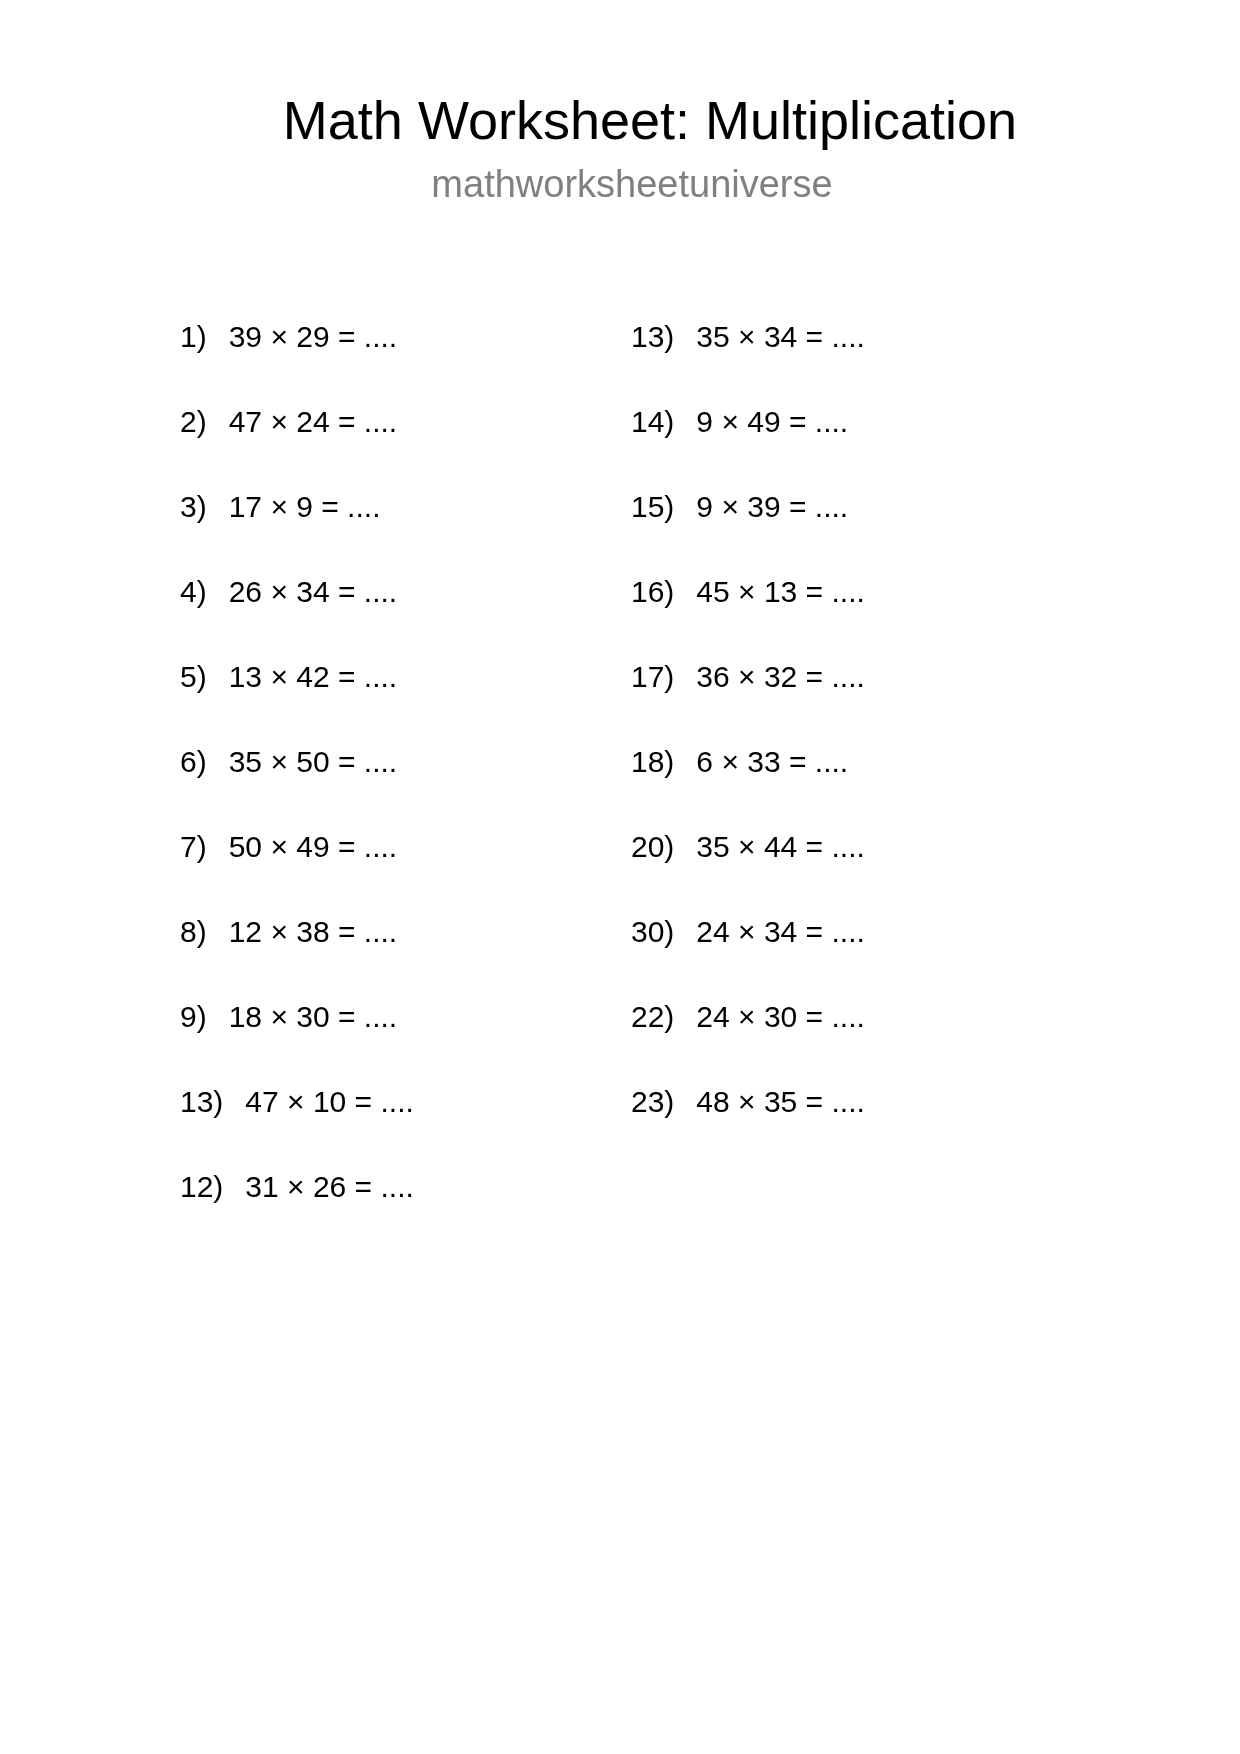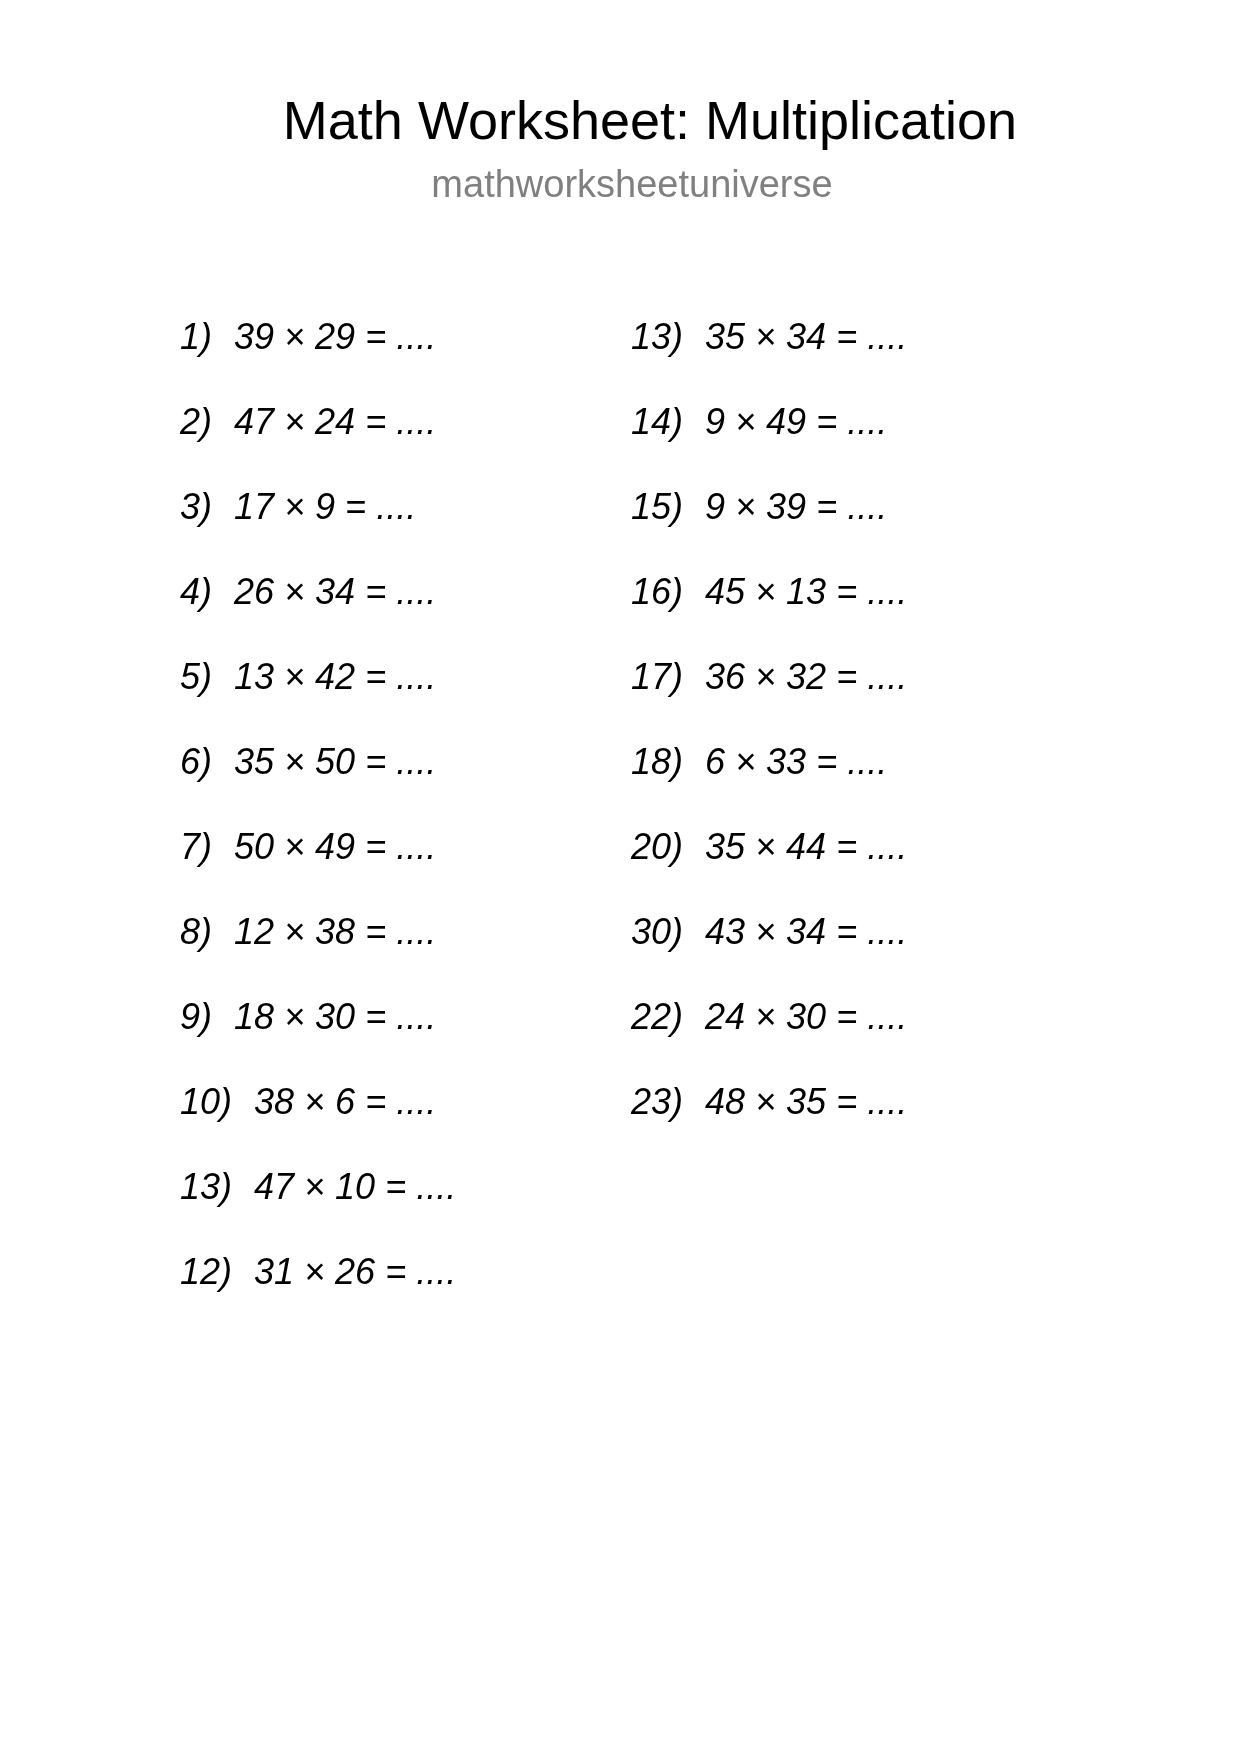--- a/index.html
+++ b/index.html
@@ -38,53 +38,51 @@
       color: #808080;
     }
     .column {
       position: absolute;
       top: 312px;
     }
     .column.left { left: 180px; }
     .column.right { left: 631px; }
     .problem {
       height: 85px;
-      font-size: 36px;
+      font-size: 30px;
       line-height: 50px;
       white-space: pre;
-      font-style: italic;
     }
     .num { display: inline-block; }
     .expr { display: inline-block; margin-left: 22px; }
   </style>
 </head>
 <body>
 
 <h1 class="title">Math Worksheet: Multiplication</h1>
 <div class="subtitle">mathworksheetuniverse</div>
 
 <div class="column left">
   <div class="problem"><span class="num">1)</span><span class="expr">39 × 29 = ....</span></div>
   <div class="problem"><span class="num">2)</span><span class="expr">47 × 24 = ....</span></div>
   <div class="problem"><span class="num">3)</span><span class="expr">17 × 9 = ....</span></div>
   <div class="problem"><span class="num">4)</span><span class="expr">26 × 34 = ....</span></div>
   <div class="problem"><span class="num">5)</span><span class="expr">13 × 42 = ....</span></div>
   <div class="problem"><span class="num">6)</span><span class="expr">35 × 50 = ....</span></div>
   <div class="problem"><span class="num">7)</span><span class="expr">50 × 49 = ....</span></div>
   <div class="problem"><span class="num">8)</span><span class="expr">12 × 38 = ....</span></div>
   <div class="problem"><span class="num">9)</span><span class="expr">18 × 30 = ....</span></div>
-  <div class="problem"><span class="num">10)</span><span class="expr">38 × 6 = ....</span></div>
   <div class="problem"><span class="num">13)</span><span class="expr">47 × 10 = ....</span></div>
   <div class="problem"><span class="num">12)</span><span class="expr">31 × 26 = ....</span></div>
 </div>
 
 <div class="column right">
   <div class="problem"><span class="num">13)</span><span class="expr">35 × 34 = ....</span></div>
   <div class="problem"><span class="num">14)</span><span class="expr">9 × 49 = ....</span></div>
   <div class="problem"><span class="num">15)</span><span class="expr">9 × 39 = ....</span></div>
   <div class="problem"><span class="num">16)</span><span class="expr">45 × 13 = ....</span></div>
   <div class="problem"><span class="num">17)</span><span class="expr">36 × 32 = ....</span></div>
   <div class="problem"><span class="num">18)</span><span class="expr">6 × 33 = ....</span></div>
   <div class="problem"><span class="num">20)</span><span class="expr">35 × 44 = ....</span></div>
-  <div class="problem"><span class="num">30)</span><span class="expr">43 × 34 = ....</span></div>
+  <div class="problem"><span class="num">30)</span><span class="expr">24 × 34 = ....</span></div>
   <div class="problem"><span class="num">22)</span><span class="expr">24 × 30 = ....</span></div>
   <div class="problem"><span class="num">23)</span><span class="expr">48 × 35 = ....</span></div>
 </div>
 
 </body></html>

